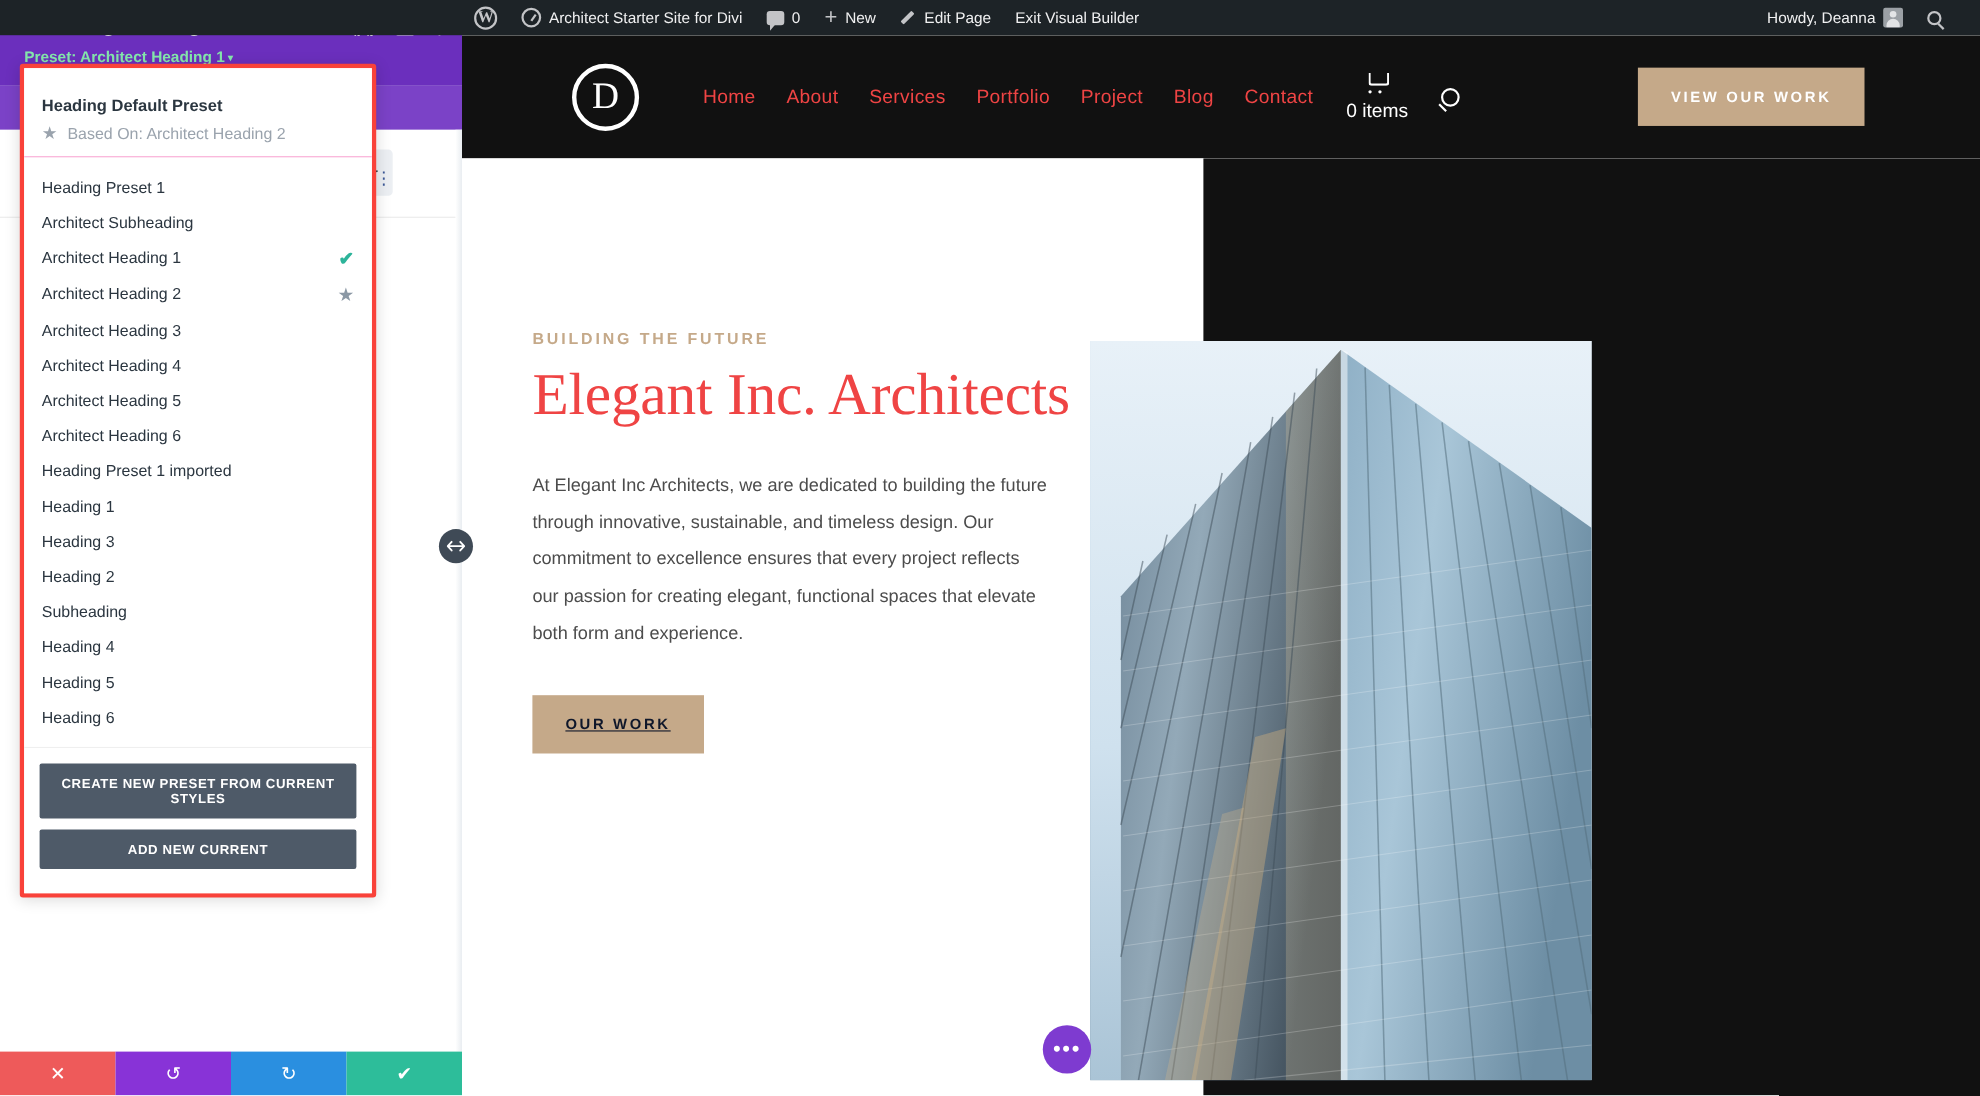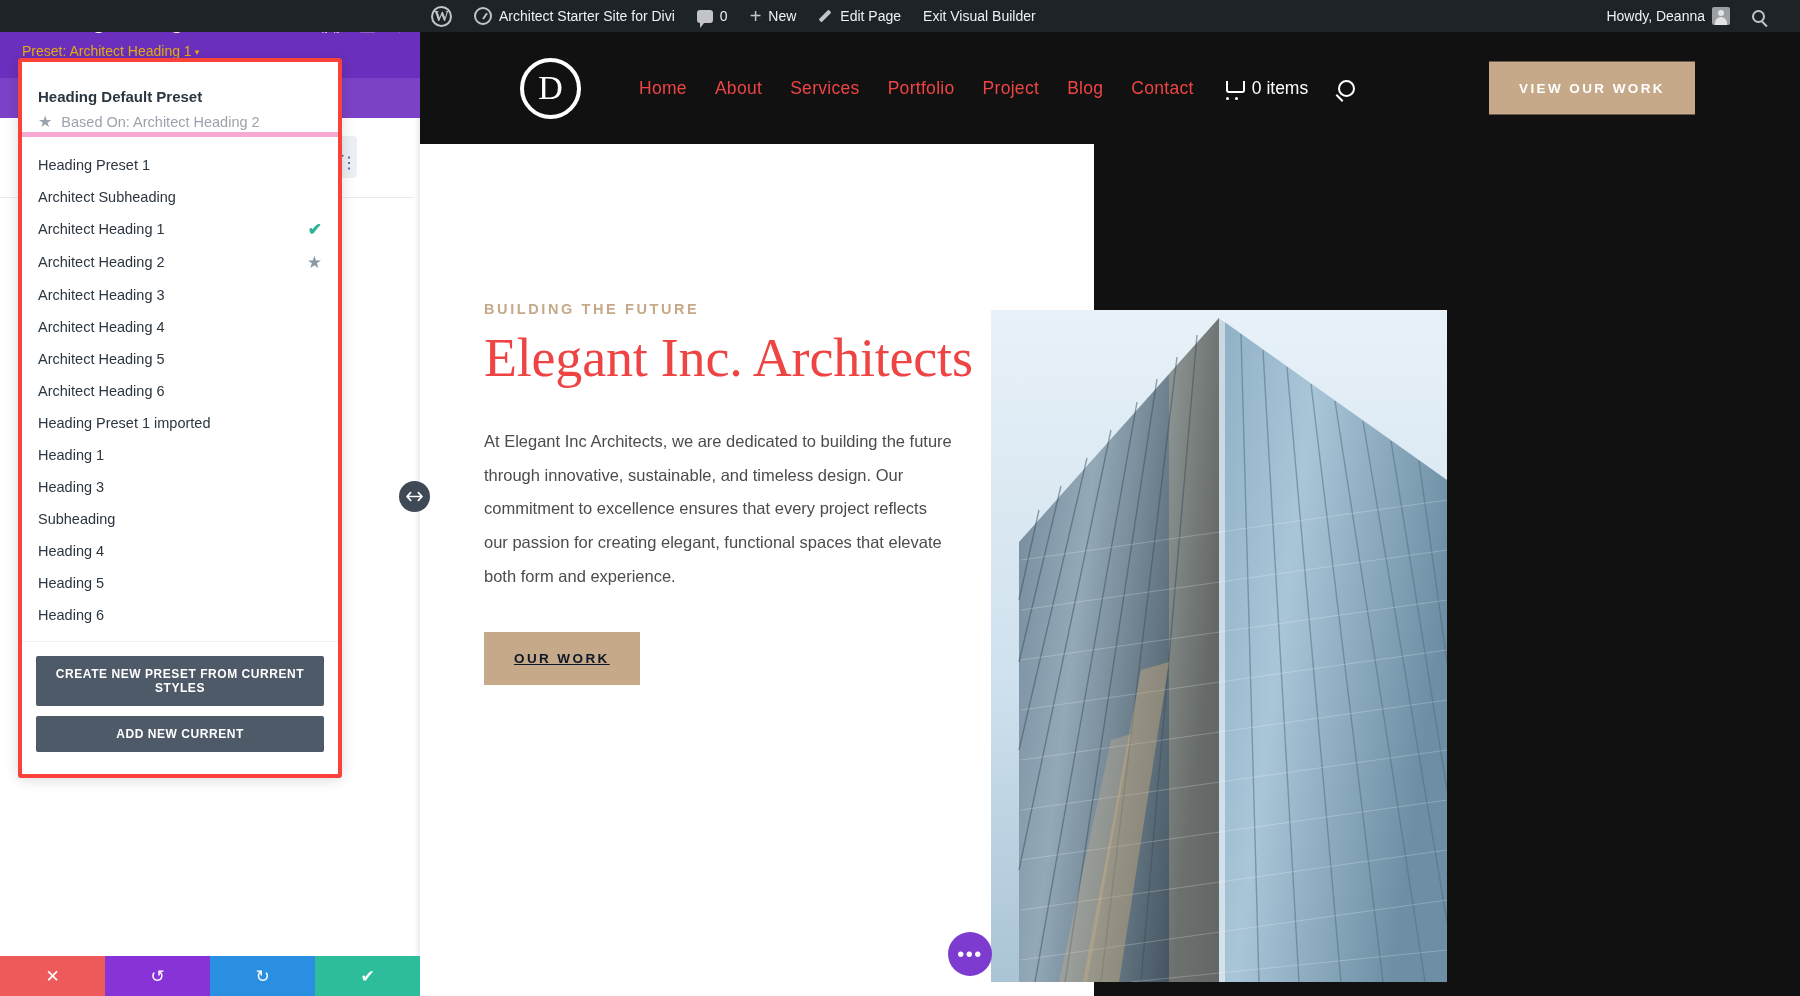--- a/index.html
+++ b/index.html
@@ -91,21 +91,21 @@
     border: 4px solid #ffffff; color: #ffffff;
     display: flex; align-items: center; justify-content: center;
     font-family: "Liberation Serif", serif; font-size: 34px; font-weight: 400;
     letter-spacing: 0; flex: none;
   }
   .site-nav { display: flex; align-items: center; margin-left: 44px; gap: 0; }
   .site-nav a {
     color: #ef4444; text-decoration: none; font-size: 17.5px;
     letter-spacing: 0.3px; padding: 0 14px; white-space: nowrap;
   }
-  .cart-block { display:flex; align-items:center; gap: 9px; margin-left: 16px; color: #fff; font-size: 17.5px;}
+  .cart-block { display:flex; align-items:center; gap: 9px; margin-left: 16px; color: #fff; font-size: 17.5px; flex-direction: column;}
   .cart-glyph { display:inline-block; width:19px; height:15px; position:relative; }
   .cart-glyph::before {
     content:""; position:absolute; left:2px; top:0; width:15px; height:10px;
     border:2px solid #fff; border-top:none; border-radius:0 0 3px 3px;
   }
   .cart-glyph::after {
     content:""; position:absolute; left:2px; bottom:-4px; width:3px; height:3px;
     border-radius:50%; background:#fff; box-shadow: 9px 0 0 0 #fff;
   }
   .nav-search {
@@ -168,21 +168,21 @@
     position: absolute; left: 0; top: 0; width: 420px; height: 996px;
     background: #ffffff; z-index: 30; overflow: hidden;
   }
   .panel-header {
     height: 78px; background: #6b2fbd; position: relative; padding: 10px 22px 0 22px;
   }
   .panel-title {
     color: #ffffff; font-size: 21px; font-weight: 700; letter-spacing: .1px;
   }
   .panel-subtitle {
-    color: #eab308; font-size: 14px; font-weight: 400; margin-top: 9px;
+    color: #86efac; font-size: 14px; font-weight: 700; margin-top: 9px;
     opacity: .96;
   }
   .panel-caret { font-size: 9px; margin-left: 3px; position: relative; top: -1px; }
   .panel-head-icons {
     position: absolute; right: 18px; top: 15px; display: flex; align-items: center; gap: 20px;
   }
   .ph-icon { color: #ffffff; opacity: .92; display: flex; align-items: center;}
 
   .ghost-tabs {
     position: absolute; left: 0; top: 78px; width: 420px; height: 40px;
@@ -207,22 +207,22 @@
   .preset-dropdown {
     position: absolute; left: 18px; top: 58px; width: 324px;
     background: #ffffff;
     border: 4px solid #f9423a; border-radius: 3px;
     box-shadow: 0 2px 14px rgba(0,0,0,.14);
     display: flex; flex-direction: column;
     z-index: 35;
   }
   .dd-inner { background:#fff; padding: 14px 0 10px 0;}
   .dd-default {
-    padding: 12px 16px 2px 16px;
-    border-bottom: 5px solid #f9a8d4;
+    padding: 12px 16px 12px 16px;
+    border-bottom: 1px solid #f9a8d4;
   }
   .dd-default-title {
     font-size: 15px; color: #2b3640; font-weight: 600; margin-bottom: 9px;
   }
   .dd-based {
     display: flex; align-items: center; gap: 9px;
     font-size: 14.5px; color: #9aa3ad;
   }
   .star { color: #9aa3ad; font-size: 16px; line-height: 1; }
   .star-fav { color: #8b98a5; font-size: 17px; line-height: 1; }
@@ -505,20 +505,23 @@
           <div class="dd-item">
             <span class="dd-item-label">Heading Preset 1 imported</span>
           </div>
           <div class="dd-item">
             <span class="dd-item-label">Heading 1</span>
           </div>
           <div class="dd-item">
             <span class="dd-item-label">Heading 3</span>
           </div>
           <div class="dd-item">
+            <span class="dd-item-label">Heading 2</span>
+          </div>
+          <div class="dd-item">
             <span class="dd-item-label">Subheading</span>
           </div>
           <div class="dd-item">
             <span class="dd-item-label">Heading 4</span>
           </div>
           <div class="dd-item">
             <span class="dd-item-label">Heading 5</span>
           </div>
           <div class="dd-item">
             <span class="dd-item-label">Heading 6</span>

